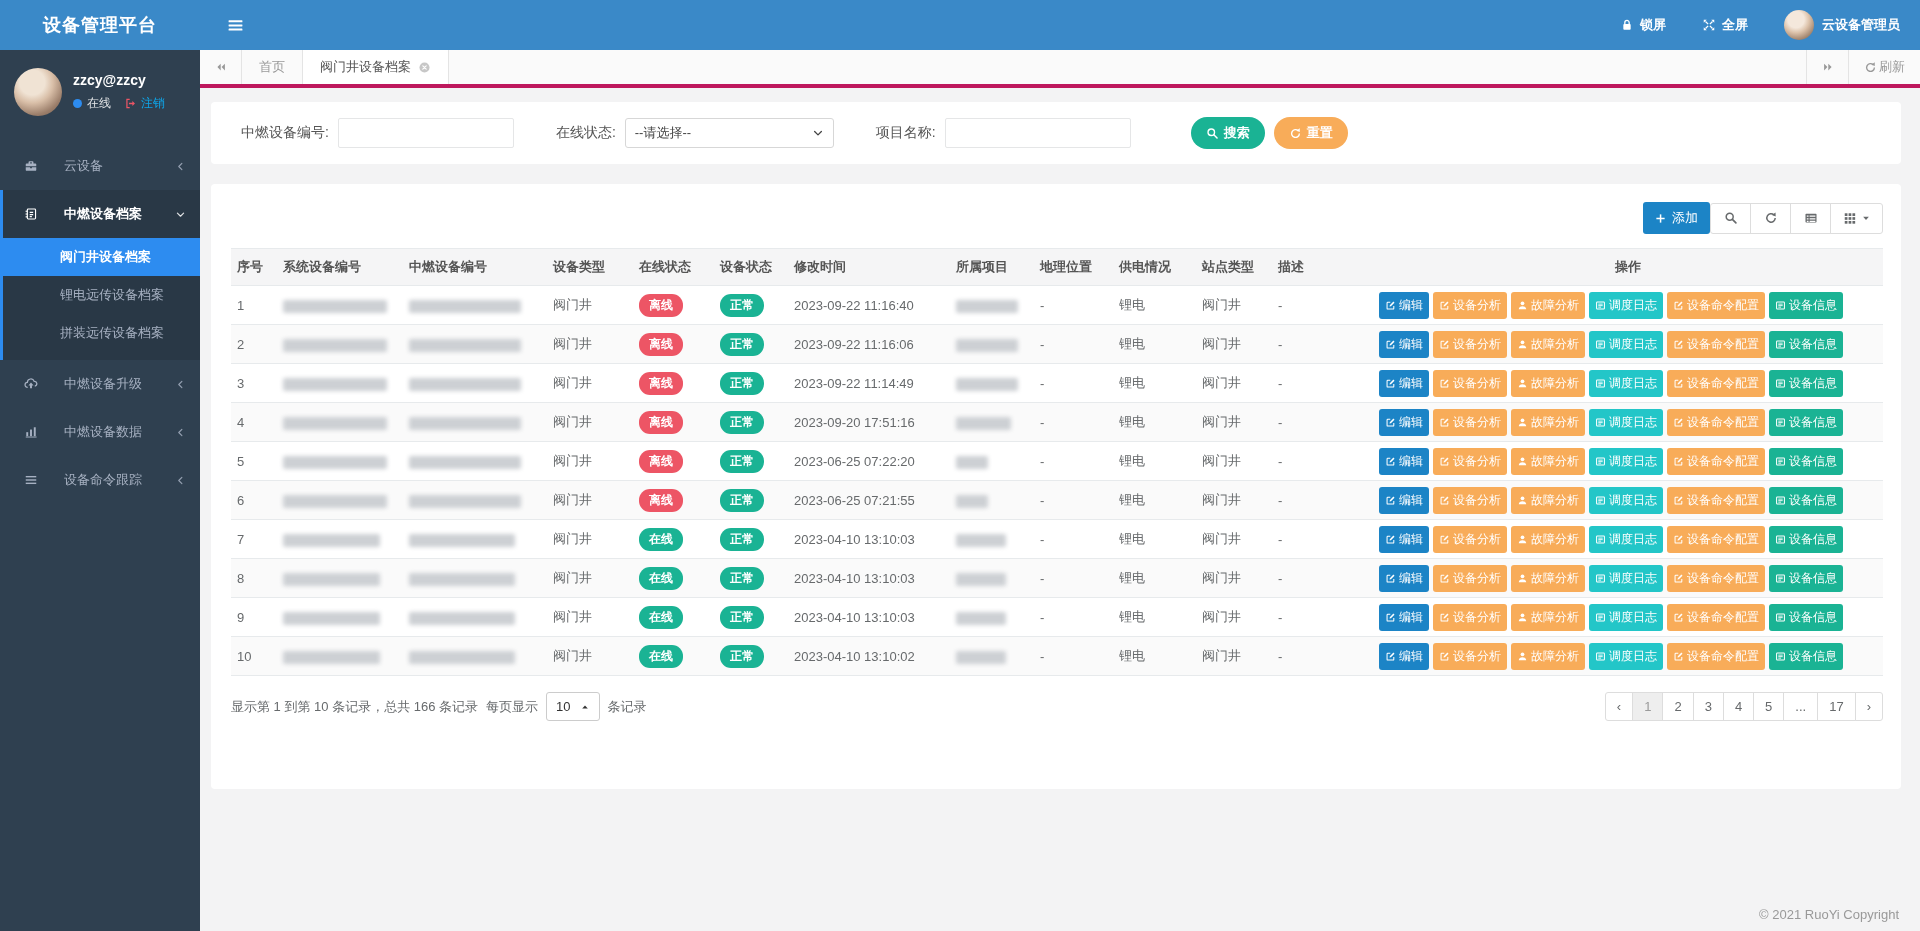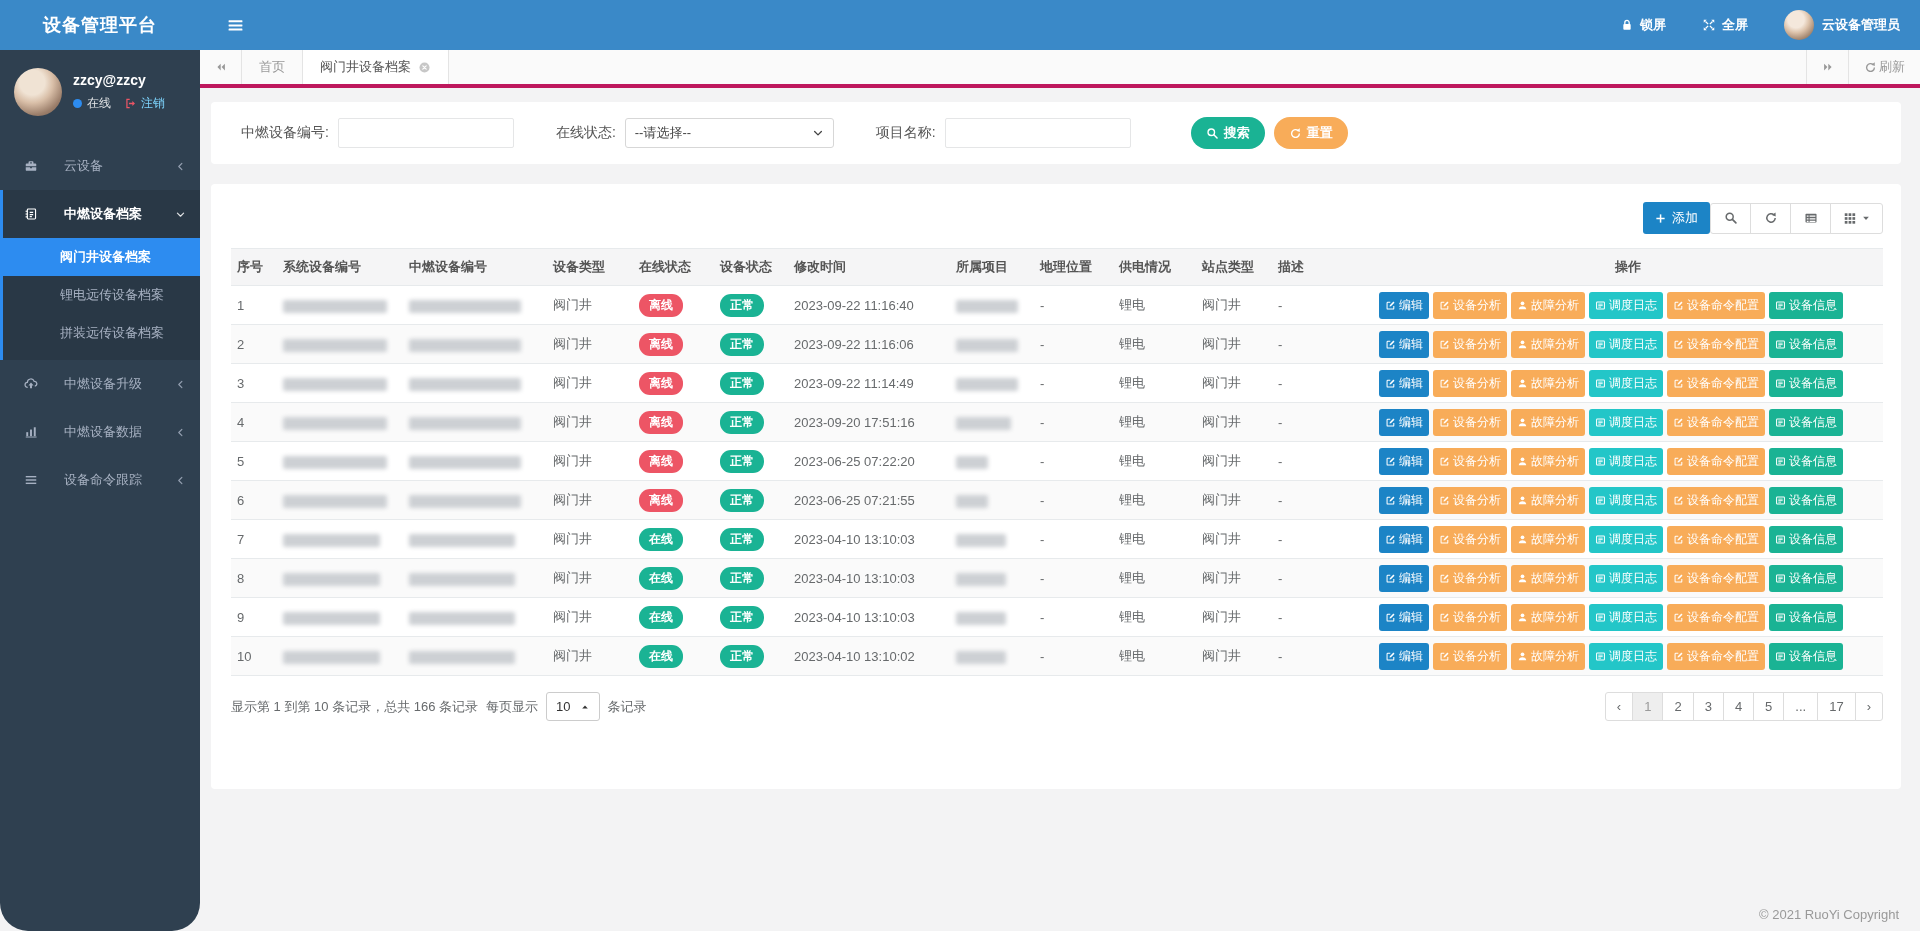--- a/index.html
+++ b/index.html
@@ -2,30 +2,30 @@
 <html><head>
 <meta charset="utf-8">
 <style>
   * { box-sizing: border-box; margin: 0; padding: 0; }
   html,body { width:1920px; height:931px; overflow:hidden;
     font-family:"Liberation Sans","DejaVu Sans",sans-serif; font-size:13px; background:#f3f3f4; }
   .ic { display:inline-flex; align-items:center; justify-content:center; line-height:1; }
   .ic svg { display:block; }
 
   
-  .sidebar { position:fixed; left:0; top:0; width:200px; height:100%; background:#2f4050; z-index:20;border-radius:28px; }
+  .sidebar { position:fixed; left:0; top:0; width:200px; height:100%; background:#2f4050; z-index:20; }
   .logo { height:50px; background:#3a89c8; color:#fff; font-size:18px; font-weight:bold;
           display:flex; align-items:center; justify-content:center; letter-spacing:1px; }
   .user-panel { padding:18px 10px 16px 14px; display:flex; align-items:center; gap:11px; }
   .avatar { width:48px; height:48px; border-radius:50%; flex:none;
      background:radial-gradient(circle at 38% 30%, #f0e3d4 0 28%, #d9bfa8 46%, #9c7f6b 72%, #6e584a); }
   .user-meta .user-name { color:#fff; font-size:14px; font-weight:bold; margin-bottom:7px; }
   .user-status { display:flex; align-items:center; gap:5px; font-size:12px; color:#e4e6e8; }
   .dot { width:9px; height:9px; border-radius:50%; background:#2d8cf0; display:inline-block; }
-  .logout { display:flex; align-items:center; gap:4px; margin-left:8px; color:#7dd3fc; cursor:pointer;justify-content:center; }
+  .logout { display:flex; align-items:center; gap:4px; margin-left:8px; color:#0ea5e9; cursor:pointer;justify-content:center; }
   .logout .ic { color:#ed5565; font-size:13px; }
   .menu { margin-top:10px; }
   .menu-section { border-left:3px solid transparent; }
   .menu-section.active { border-left-color:#2d8cf0; background:#293846; }
   .menu-item { display:flex; align-items:center; gap:26px; padding:15px 14px 15px 21px;
                color:#a7b1c2; font-size:13px; cursor:pointer; }
   .menu-section.active > .menu-item { color:#fff; font-weight:bold; }
   .menu-item .ic { font-size:14px; }
   .menu-item .chev { margin-left:auto; font-size:11px; opacity:.85; }
   .submenu { padding-bottom:8px; }

